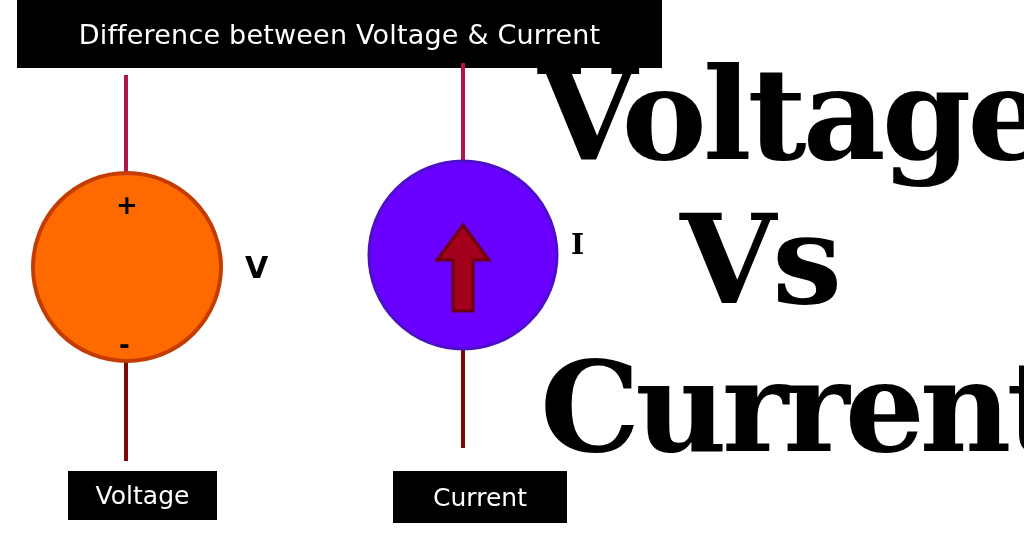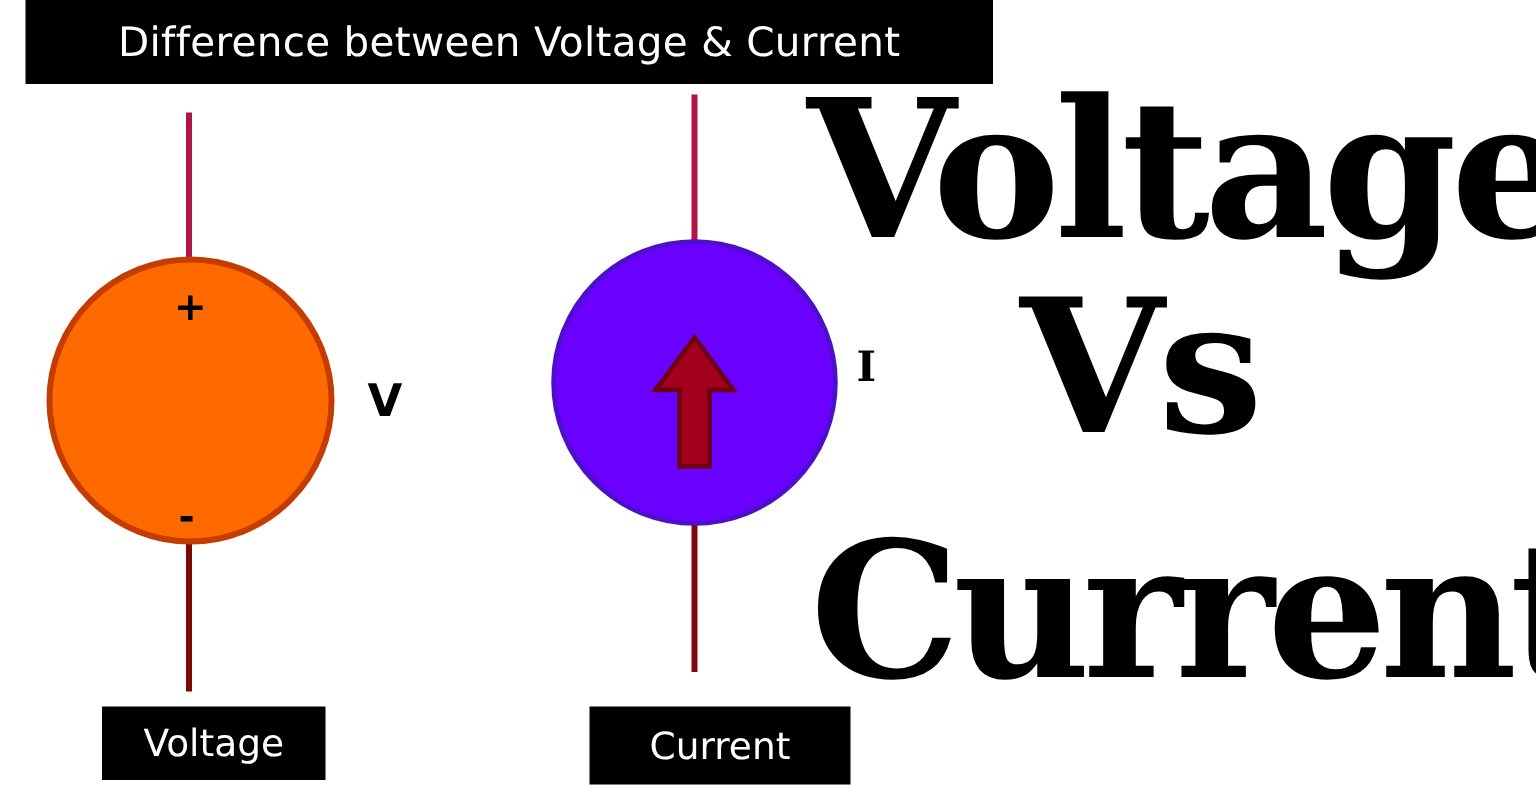--- a/index.html
+++ b/index.html
@@ -2,40 +2,40 @@
 <html><head>
 <meta charset="utf-8">
 <style>
   html, body { margin: 0; padding: 0; }
   body {
     width: 1024px; height: 536px; overflow: hidden;
     background: #ffffff; position: relative;
     font-family: "DejaVu Sans", sans-serif;
   }
   .title-bar {
-    position: absolute; left: 17px; top: 0; width: 645px; height: 56px;
+    position: absolute; left: 17px; top: 0; width: 645px; height: 68px;
     background: #000; color: #fff;
     display: flex; align-items: center; justify-content: center;
     font-family: "DejaVu Sans", sans-serif; font-size: 27px; letter-spacing: 0.2px;
   }
   .diagram { position: absolute; left: 0; top: 0; }
   .label-box {
     position: absolute; background: #000; color: #fff;
     display: flex; align-items: center; justify-content: center;
     font-family: "DejaVu Sans", sans-serif; font-size: 25px;
   }
   .label-voltage { left: 68px; top: 471px; width: 149px; height: 49px; }
   .label-current { left: 393px; top: 471px; width: 174px; height: 52px; }
   .big-word {
     position: absolute; color: #000;
     font-family: "DejaVu Serif", "Liberation Serif", serif;
     font-weight: bold; line-height: 1; white-space: nowrap;
   }
   .w-voltage { left: 538px; top: 50px; font-size: 128px; letter-spacing: -4px; }
-  .w-vs { left: 680px; top: 184px; font-size: 124px; letter-spacing: -4px; text-align: right; }
+  .w-vs { left: 680px; top: 198px; font-size: 124px; letter-spacing: -4px; text-align: right; }
   .w-current { left: 540px; top: 344px; font-size: 126px; letter-spacing: -5px; }
   .sym {
     position: absolute; color: #000; font-family: "DejaVu Sans", sans-serif; font-weight: bold;
   }
   .sym-v { left: 245px; top: 250px; font-size: 30px; }
   .sym-i { left: 571px; top: 228px; font-size: 28px; font-family: "DejaVu Serif", serif; }
   .sign { position: absolute; color: #000; font-family: "DejaVu Sans", sans-serif; font-weight: bold; }
   .sign-plus { left: 116px; top: 190px; font-size: 26px; }
   .sign-minus { left: 119px; top: 330px; font-size: 26px; }
 </style>

